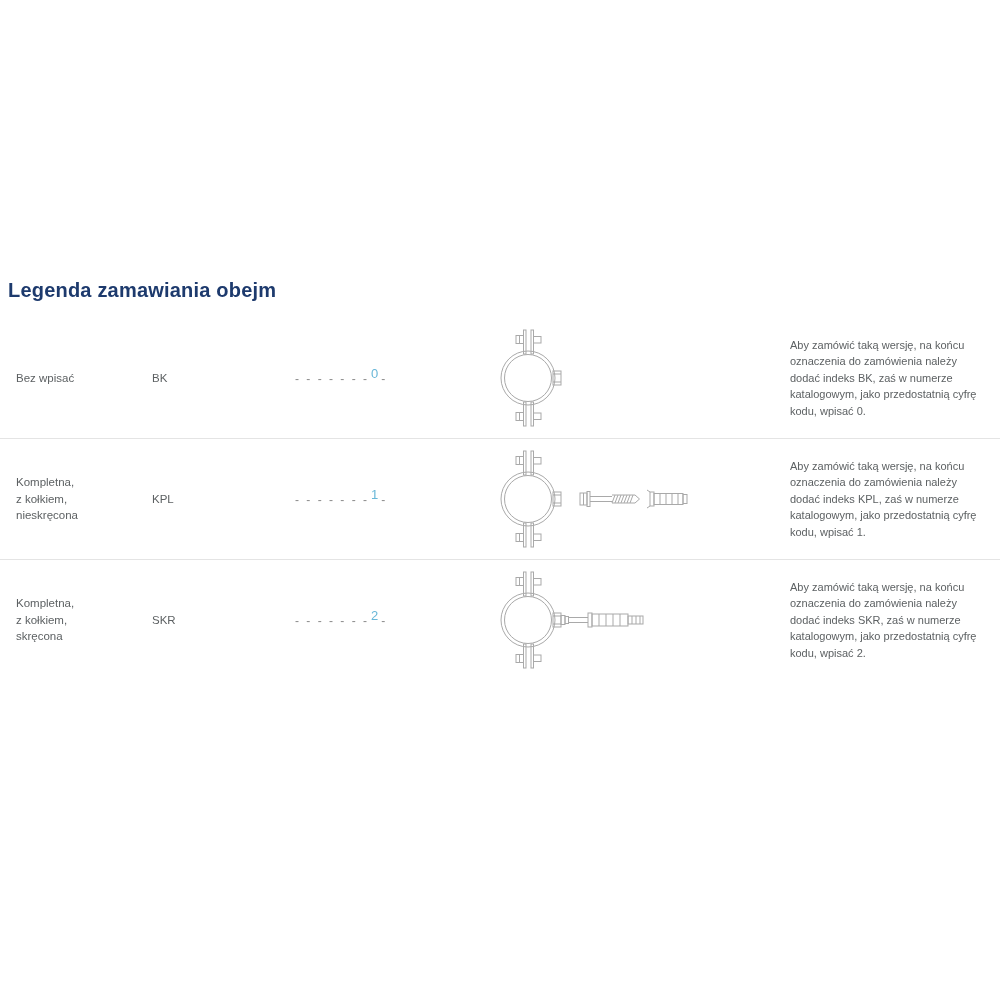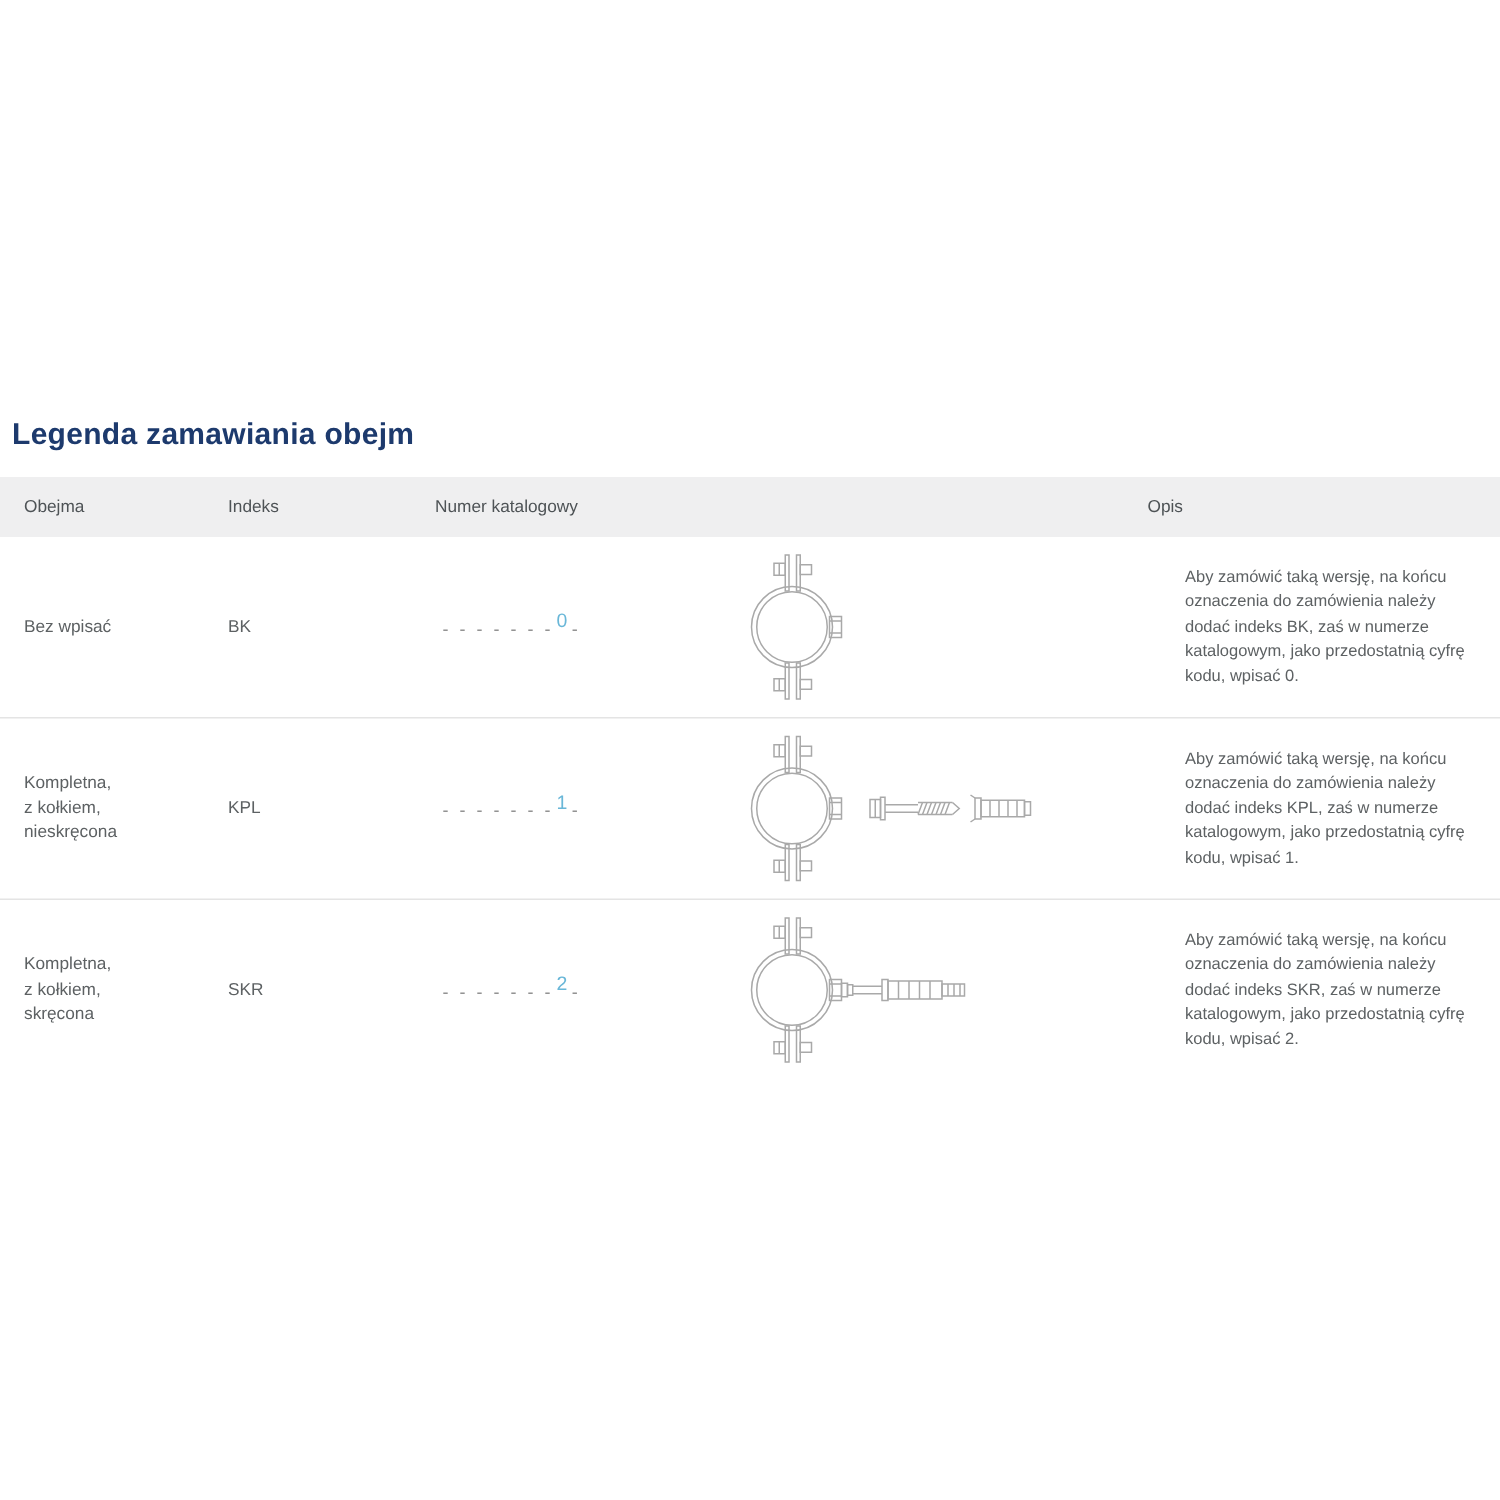--- a/index.html
+++ b/index.html
@@ -87,27 +87,20 @@
 </style>
 </head>
 <body>
 
 <div class="page">
 
   <h1 class="page-title">Legenda zamawiania obejm</h1>
 
   <div class="legend-table">
 
-    <div class="thead">
-      <div class="th cell-pad">Obejma</div>
-      <div class="th">Indeks</div>
-      <div class="th">Numer katalogowy</div>
-      <div class="th"></div>
-      <div class="th">Opis</div>
-    </div>
 
     <div class="trow">
       <div class="obejma-cell">Bez wpisać</div>
       <div class="indeks-cell">BK</div>
       <div class="catalog-cell"><span>- - - - - - -</span><span class="catalog-digit">0</span><span>-</span></div>
       <div class="image-cell">
         <svg width="76" height="108" viewBox="0 0 76 108">
           <g class="lineart">
             <circle cx="38" cy="54" r="27"></circle>
             <circle cx="38" cy="54" r="23.5"></circle>

